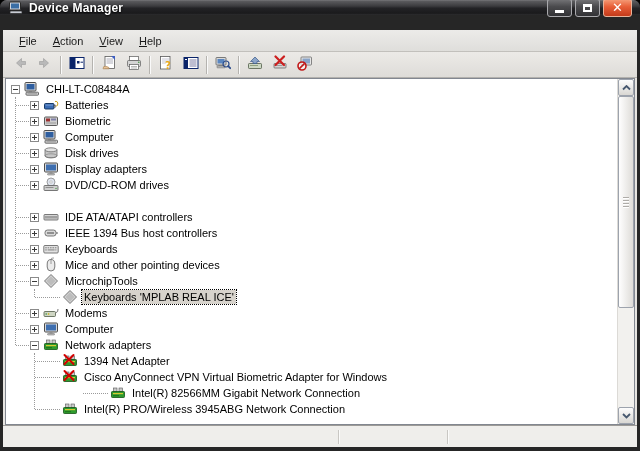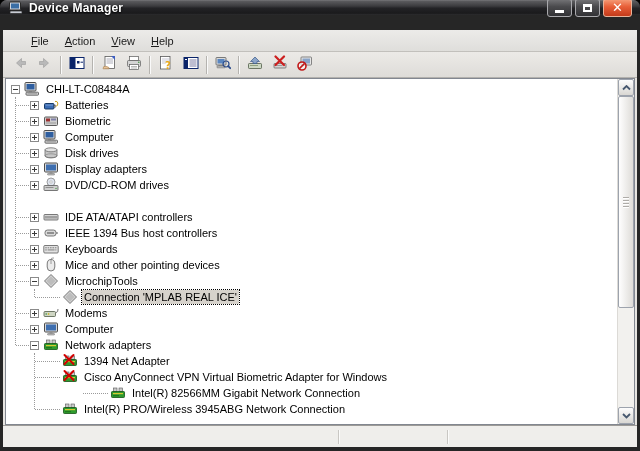--- a/index.html
+++ b/index.html
@@ -14,21 +14,21 @@
   .winbtns{margin-left:auto;display:flex;gap:3px;align-items:center;}
   .winbtn{width:25px;height:19px;border-radius:3px;border:1px solid #a9a9ad;box-sizing:border-box;
     background:linear-gradient(#77777a,#4a4a4d 45%,#323235);display:flex;align-items:center;justify-content:center;
     color:#fff;font-size:11px;line-height:1;cursor:default;box-shadow:inset 0 1px 0 rgba(255,255,255,.25);}
   .winbtn.close{width:29px;background:linear-gradient(#f6a07c,#e85f38 45%,#c33a1a);border-color:#e8b39a;font-weight:bold;font-size:13px;}
   .winbtn .minglyph{display:block;width:9px;height:3px;background:#fff;margin-top:8px;}
   .winbtn .maxglyph{display:block;width:9px;height:8px;border:2px solid #fff;border-top-width:3px;box-sizing:border-box;}
   
   .client{position:absolute;top:30px;left:3px;right:3px;bottom:4px;background:#e7e5e1;}
   .menubar{position:absolute;top:0;left:0;right:0;height:22px;background:linear-gradient(#ecebe9,#dfdedb);
-    border-bottom:1px solid #c2c0bc;display:flex;align-items:center;padding-left:20px;box-sizing:border-box;}
+    border-bottom:1px solid #c2c0bc;display:flex;align-items:center;padding-left:8px;box-sizing:border-box;}
   .menu-item{font-size:11px;color:#1a1a1a;padding:3px 8px;cursor:default;}
   .menu-item u{text-decoration:underline;}
   .toolbar{position:absolute;top:22px;left:0;right:0;height:26px;background:linear-gradient(#eceae7,#dedcd8);
     border-bottom:1px solid #b3b1ad;display:flex;align-items:center;padding-left:4px;box-sizing:border-box;}
   .tb-btn{width:23px;height:22px;display:flex;align-items:center;justify-content:center;border:1px solid transparent;border-radius:2px;}
   .tb-btn svg{width:16px;height:16px;}
   .tb-sep{width:1px;height:18px;background:#b5b3af;box-shadow:1px 0 0 #fafafa;margin:0 3px;}
   
   .content{position:absolute;top:48px;left:2px;right:2px;bottom:22px;background:#a21caf;border:1px solid #828790;box-sizing:border-box;text-decoration:underline;}
   .tree{position:absolute;top:0;left:0;right:17px;bottom:0;overflow:hidden;background:#fff;}
@@ -435,21 +435,21 @@
             <span class="tree-label">MicrochipTools</span>
           </div>
           <div class="tree-row pad2" style="top: 210px;">
             <div class="hline" style="left: 29px; width: 25px;"></div>
             <span class="tree-icon">
               <svg viewBox="0 0 16 16">
                 <polygon points="8,1.5 14.5,8 8,14.5 1.5,8" fill="#d2d2d2" stroke="#5a5a5a" stroke-width="0.8"></polygon>
                 <polygon points="8,3.5 12.5,8 8,12.5 3.5,8" fill="#bdbdbd"></polygon>
               </svg>
             </span>
-            <span class="tree-label sel">Connection 'MPLAB REAL ICE'</span>
+            <span class="tree-label sel">Keyboards 'MPLAB REAL ICE'</span>
           </div>
           <div class="tree-row pad1" style="top: 226px;">
             <div class="hline" style="left: 10px; width: 13px;"></div>
             <span class="expander">
               <svg viewBox="0 0 9 9">
                 <rect x="0.5" y="0.5" width="8" height="8" fill="#fff" stroke="#8a8a8a"></rect>
                 <line x1="2" y1="4.5" x2="7" y2="4.5" stroke="#3a3a3a"></line>
                 <line x1="4.5" y1="2" x2="4.5" y2="7" stroke="#3a3a3a"></line>
               </svg>
             </span>

